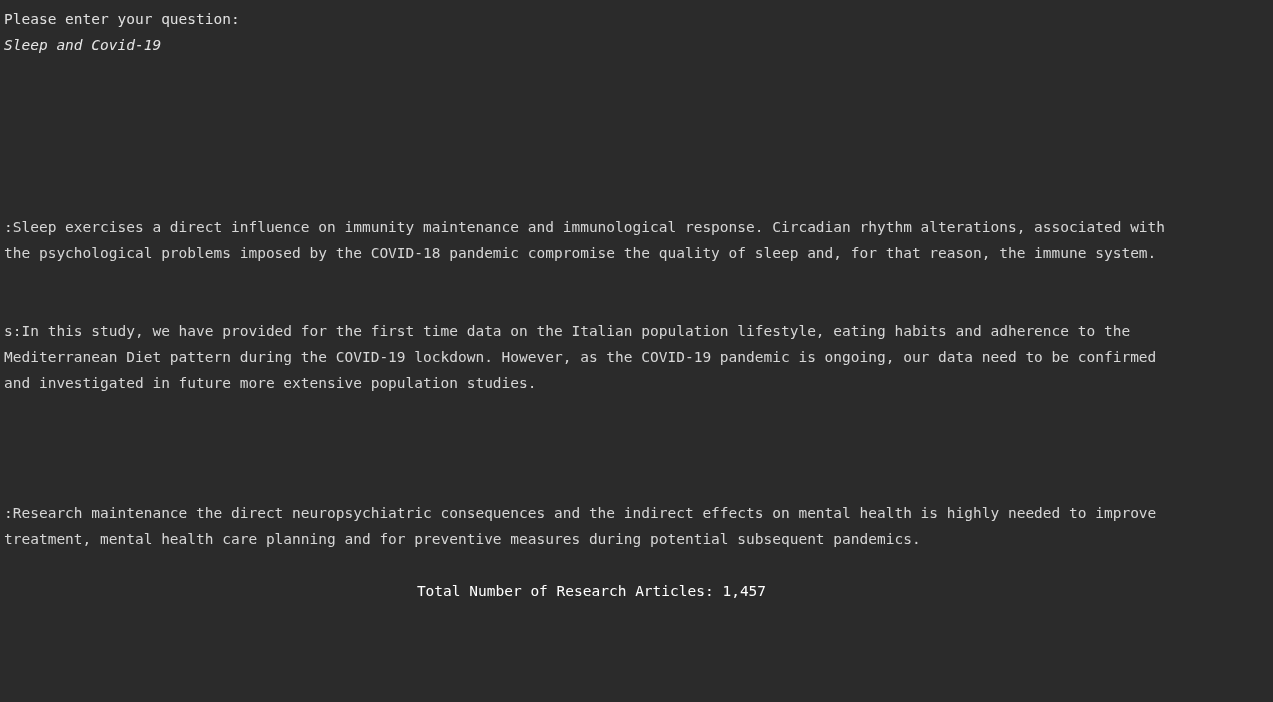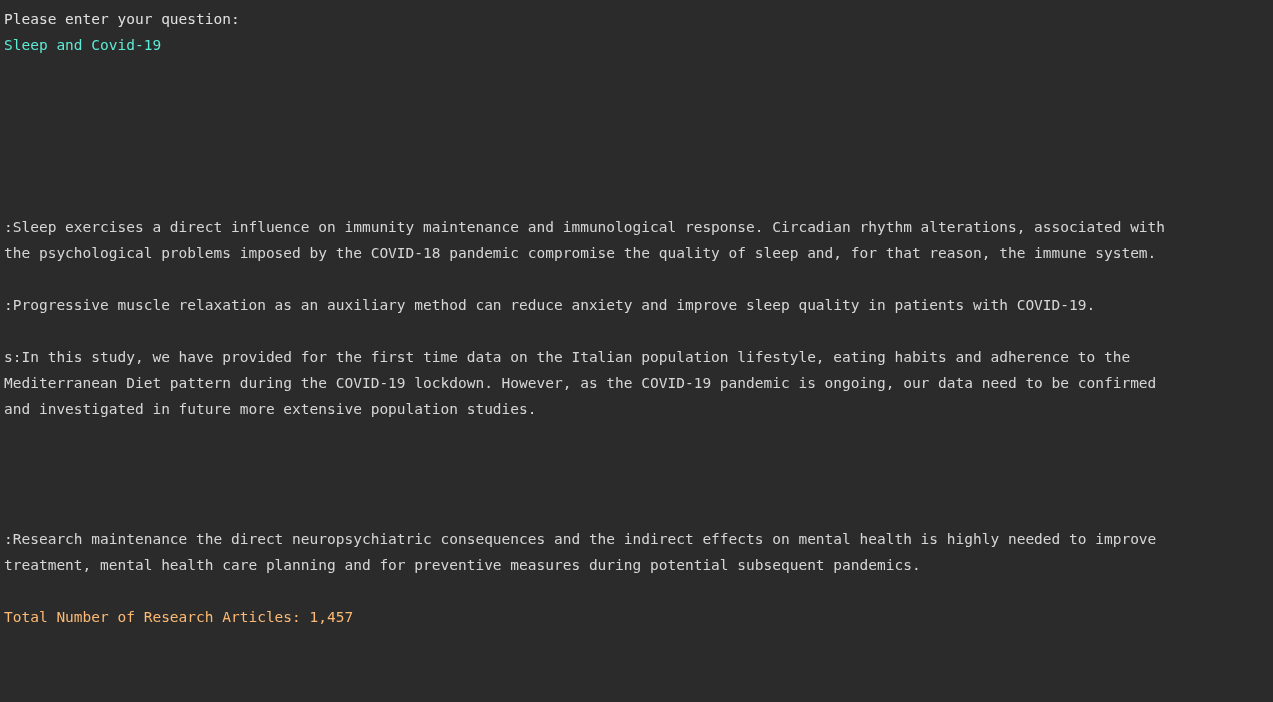--- a/index.html
+++ b/index.html
@@ -24,32 +24,34 @@
   }
   .line {
     white-space: pre-wrap;
     padding-left: 4px;
     padding-right: 4px;
   }
   .prompt {
     color: #e0e0e0;
   }
   .user-input {
-    color: #5eead4;
+    color: #e5e5e5;
+    font-style: italic;
   }
   .answer-block {
     white-space: pre-wrap;
     padding-left: 4px;
     padding-right: 10px;
     color: #d6d6d6;
   }
   .total {
     white-space: pre-wrap;
     padding-left: 4px;
-    color: #fdba74;
+    color: #ffffff;
+    text-align: center;
   }
   .spacer-1 { height: 156px; }
   .spacer-2 { height: 26px; }
   .spacer-3 { height: 26px; }
   .spacer-4 { height: 104px; }
   .spacer-5 { height: 26px; }
   .cursor-row { height: 20px; }
 </style>
 </head>
 <body>
@@ -59,21 +61,20 @@
   <div class="line prompt">Please enter your question:</div>
 
   <div class="line user-input">Sleep and Covid-19</div>
 
   <div class="spacer-1"></div>
 
   <div class="answer-block">:Sleep exercises a direct influence on immunity maintenance and immunological response. Circadian rhythm alterations, associated with the psychological problems imposed by the COVID-18 pandemic compromise the quality of sleep and, for that reason, the immune system.</div>
 
   <div class="spacer-2"></div>
 
-  <div class="answer-block">:Progressive muscle relaxation as an auxiliary method can reduce anxiety and improve sleep quality in patients with COVID-19.</div>
 
   <div class="spacer-3"></div>
 
   <div class="answer-block">s:In this study, we have provided for the first time data on the Italian population lifestyle, eating habits and adherence to the Mediterranean Diet pattern during the COVID-19 lockdown. However, as the COVID-19 pandemic is ongoing, our data need to be confirmed and investigated in future more extensive population studies.</div>
 
   <div class="spacer-4"></div>
 
   <div class="answer-block">:Research maintenance the direct neuropsychiatric consequences and the indirect effects on mental health is highly needed to improve treatment, mental health care planning and for preventive measures during potential subsequent pandemics.</div>
 
   <div class="spacer-5"></div>

